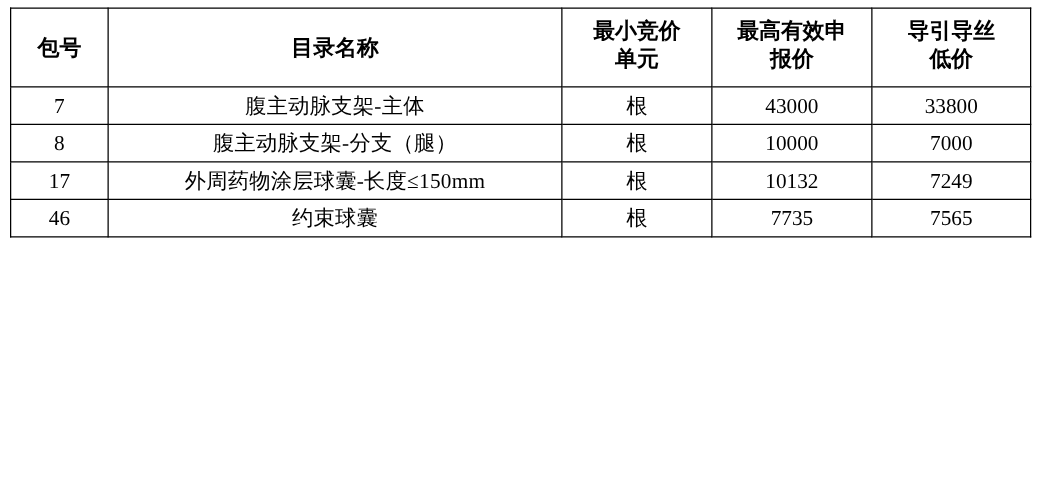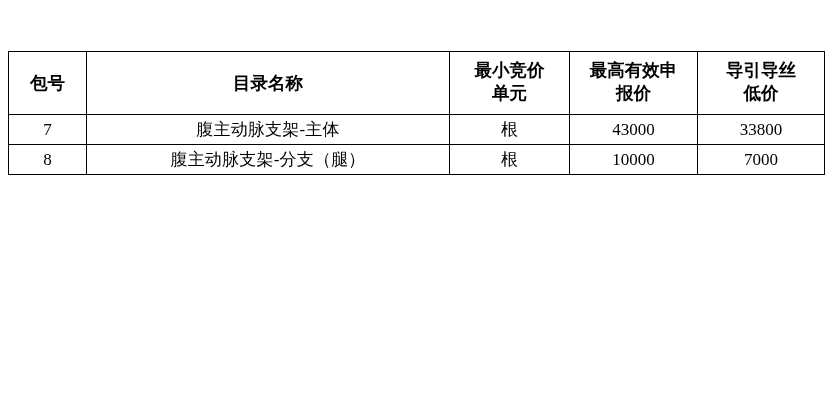--- a/index.html
+++ b/index.html
@@ -19,21 +19,20 @@
     height: 402px;
     position: relative;
     box-sizing: border-box;
     padding: 6px 8px 0 8px;
   }
   table.price-table {
     border-collapse: collapse;
     width: 816px;
     table-layout: fixed;
     font-size: 17px;
-    margin-top: 45px;
   }
   table.price-table col.c-pkg { width: 78px; }
   table.price-table col.c-name { width: 363px; }
   table.price-table col.c-unit { width: 120px; }
   table.price-table col.c-max { width: 128px; }
   table.price-table col.c-low { width: 127px; }
 
   table.price-table th,
   table.price-table td {
     border: 1px solid #000000;
@@ -107,15 +106,29 @@
         <td>43000</td>
         <td>33800</td>
       </tr>
       <tr>
         <td class="pkg-cell">8</td>
         <td class="name-cell">腹主动脉支架-分支（腿）</td>
         <td class="unit-cell">根</td>
         <td>10000</td>
         <td>7000</td>
       </tr>
+      <tr>
+        <td class="pkg-cell">17</td>
+        <td class="name-cell">外周药物涂层球囊-长度≤150mm</td>
+        <td class="unit-cell">根</td>
+        <td>10132</td>
+        <td>7249</td>
+      </tr>
+      <tr>
+        <td class="pkg-cell">46</td>
+        <td class="name-cell">约束球囊</td>
+        <td class="unit-cell">根</td>
+        <td>7735</td>
+        <td>7565</td>
+      </tr>
     </tbody>
   </table>
 </div>
 
 </body></html>

